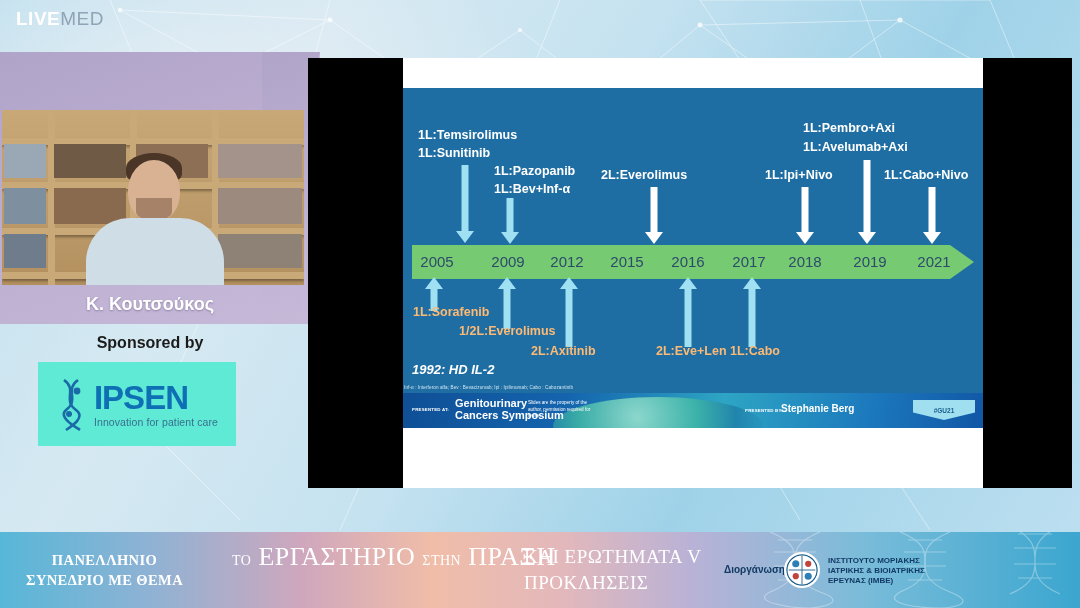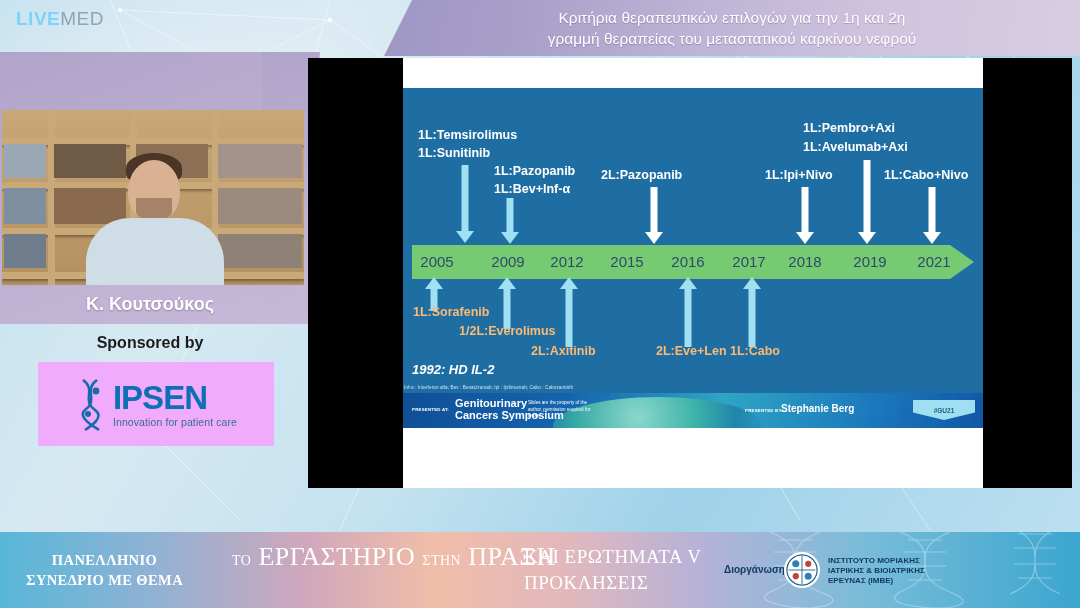--- a/index.html
+++ b/index.html
@@ -19,21 +19,21 @@
       radial-gradient(ellipse 500px 260px at 18% 20%, #e6eef5 0%, rgba(230,238,245,0) 70%),
       linear-gradient(120deg, #bfe0ee 0%, #d6e9f2 25%, #c5e2f0 48%, #9fd2e8 70%, #bcdff0 100%);
   }
   .bg-net { position: absolute; left: 0; top: 0; width: 1080px; height: 532px; opacity: .85; }
 
   
   .livemed {
     position: absolute; left: 16px; top: 8px;
     font-size: 19px; font-weight: bold; letter-spacing: .5px;
   }
-  .livemed .a { color: #7dd3fc; }
+  .livemed .a { color: #ffffff; }
   .livemed .b { color: #8fa4b5; font-weight: normal; }
 
   
   .title-band {
     position: absolute; left: 384px; top: 0px; width: 696px; height: 56px;
     background: linear-gradient(100deg, #9f97c4 0%, #a79ec8 18%, #bdb3d5 45%, #cfc3de 70%, #d9cde4 100%);
     -webkit-clip-path: polygon(28px 0, 100% 0, 100% 100%, 0 100%);
     clip-path: polygon(28px 0, 100% 0, 100% 100%, 0 100%);
     display: flex; flex-direction: column; align-items: center; justify-content: center;
   }
@@ -85,22 +85,22 @@
     position: absolute; left: 0; top: 285px; width: 300px; height: 38px;
     display: flex; align-items: center; justify-content: center;
     color: #ffffff; font-size: 18px; font-weight: 600;
     text-shadow: 0 1px 2px rgba(60,50,90,.4);
   }
   .sponsored {
     position: absolute; left: 0; top: 334px; width: 300px;
     text-align: center; color: #1b1b1b; font-size: 16px; font-weight: bold;
   }
   .ipsen {
-    position: absolute; left: 38px; top: 362px; width: 236px; height: 84px;
-    background: #f0abfc; display: flex; align-items: center; justify-content: center;
+    position: absolute; left: 38px; top: 362px; width: 198px; height: 84px;
+    background: #5eead4; display: flex; align-items: center; justify-content: center;
   }
   .ipsen-inner { display: flex; align-items: center; gap: 4px; }
   .ipsen-mark { width: 34px; height: 56px; }
   .ipsen-text { display: flex; flex-direction: column; line-height: 1; }
   .ipsen-word { font-size: 33px; font-weight: bold; color: #0f6fb4; letter-spacing: -1px; }
   .ipsen-tag { font-size: 10.5px; color: #3a6f8f; margin-top: 3px; letter-spacing: .1px; }
 
   
   .share-black {
     position: absolute; left: 308px; top: 58px; width: 764px; height: 430px;
@@ -239,24 +239,20 @@
         <circle cx="150" cy="430" r="1.7"></circle>
       <circle cx="310" cy="330" r="2"></circle>
         <circle cx="1050" cy="360" r="2.3"></circle>
     </g>
   </svg>
 
   <div class="livemed">
     <span class="a">LIVE</span><span class="b">MED</span>
   </div>
 
-  <div class="title-band">
-    <div>Κριτήρια θεραπευτικών επιλογών για την 1η και 2η</div>
-    <div>γραμμή θεραπείας του μεταστατικού καρκίνου νεφρού</div>
-  </div>
 
   <div class="cam-band"></div>
   <div class="cam-band-tip"></div>
 
   <div class="cam">
     <div class="shelf-wall"></div>
     <div class="shelf-h" style="top:28px"></div>
     <div class="shelf-h" style="top:72px"></div>
     <div class="shelf-h" style="top:118px"></div>
     <div class="shelf-h" style="top:162px"></div>
@@ -299,21 +295,21 @@
   </div>
 
   <div class="share-black"></div>
   <div class="slide-white"></div>
   <div class="slide-blue"></div>
 
   <div class="lbl" style="left:418px; top:128px">1L:Temsirolimus</div>
   <div class="lbl" style="left:418px; top:146px">1L:Sunitinib</div>
   <div class="lbl" style="left:494px; top:164px">1L:Pazopanib</div>
   <div class="lbl" style="left:494px; top:182px">1L:Bev+Inf-α</div>
-  <div class="lbl" style="left:601px; top:168px">2L:Pazopanib</div>
+  <div class="lbl" style="left:601px; top:168px">2L:Everolimus</div>
   <div class="lbl" style="left:765px; top:168px">1L:Ipi+Nivo</div>
   <div class="lbl" style="left:803px; top:121px">1L:Pembro+Axi</div>
   <div class="lbl" style="left:803px; top:140px">1L:Avelumab+Axi</div>
   <div class="lbl" style="left:884px; top:168px">1L:Cabo+Nivo</div>
 
   <div class="arr down" style="left:455px; top:165px; width:20px; height:82px">
     <div class="stem" style="top:0; height:68px; background:#9fe0f2"></div>
     <div class="head" style="top:66px; border-top:12px solid #9fe0f2"></div>
   </div>
   <div class="arr down" style="left:500px; top:198px; width:20px; height:49px">

